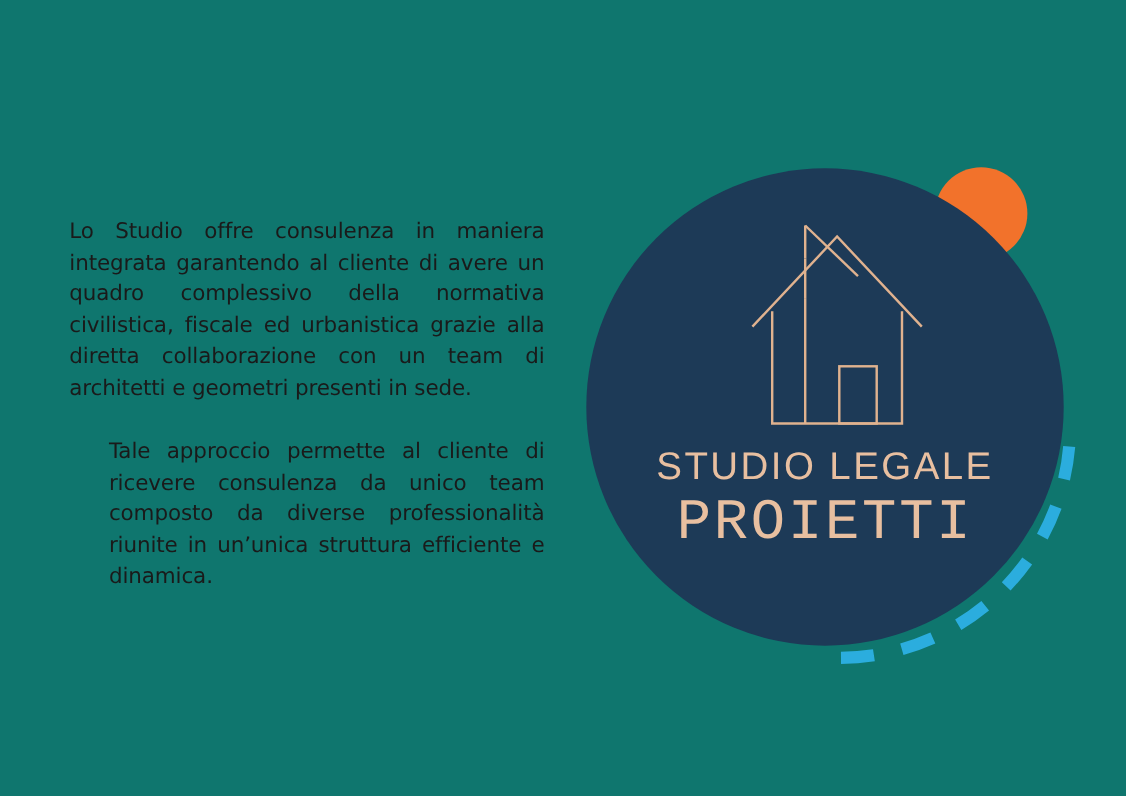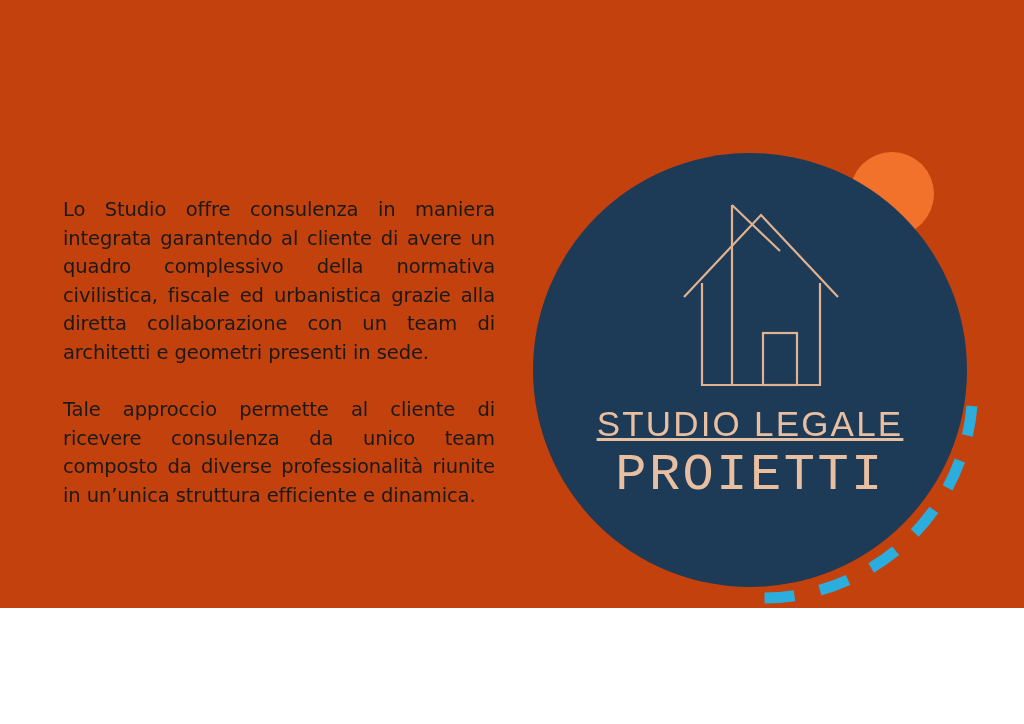--- a/index.html
+++ b/index.html
@@ -9,22 +9,22 @@
   body {
     width: 1024px;
     height: 724px;
     background: #ffffff;
     font-family: "Liberation Sans", sans-serif;
     overflow: hidden;
   }
   .page {
     position: relative;
     width: 1024px;
-    height: 608px;
-    background: #c2410c;
+    height: 724px;
+    background: #0f766e;
   }
 
   
   .text-column {
     position: absolute;
     left: 63px;
     top: 196px;
     width: 432px;
   }
   .paragraph {
@@ -34,20 +34,21 @@
     color: #1a1a1a;
     margin: 0;
     letter-spacing: -0.1px;
   }
   .paragraph.justified {
     text-align: justify;
     text-justify: inter-word;
   }
   .paragraph + .paragraph {
     margin-top: 29px;
+    margin-left: 36px;
   }
 
   
   .logo-block {
     position: absolute;
     left: 520px;
     top: 140px;
     width: 460px;
     height: 470px;
   }
@@ -83,21 +84,20 @@
     width: 434px;
     text-align: center;
     color: #e8bfa0;
     font-family: "Liberation Sans", sans-serif;
     font-weight: 400;
   }
   .logo-line1 {
     font-size: 35px;
     letter-spacing: 2.2px;
     line-height: 42px;
-    text-decoration: underline;
   }
   .logo-line2 {
     font-size: 52px;
     letter-spacing: 2.5px;
     line-height: 58px;
     margin-top: 2px;
     font-family: Liberation Mono, monospace;
   }
   .dashes {
     position: absolute;

